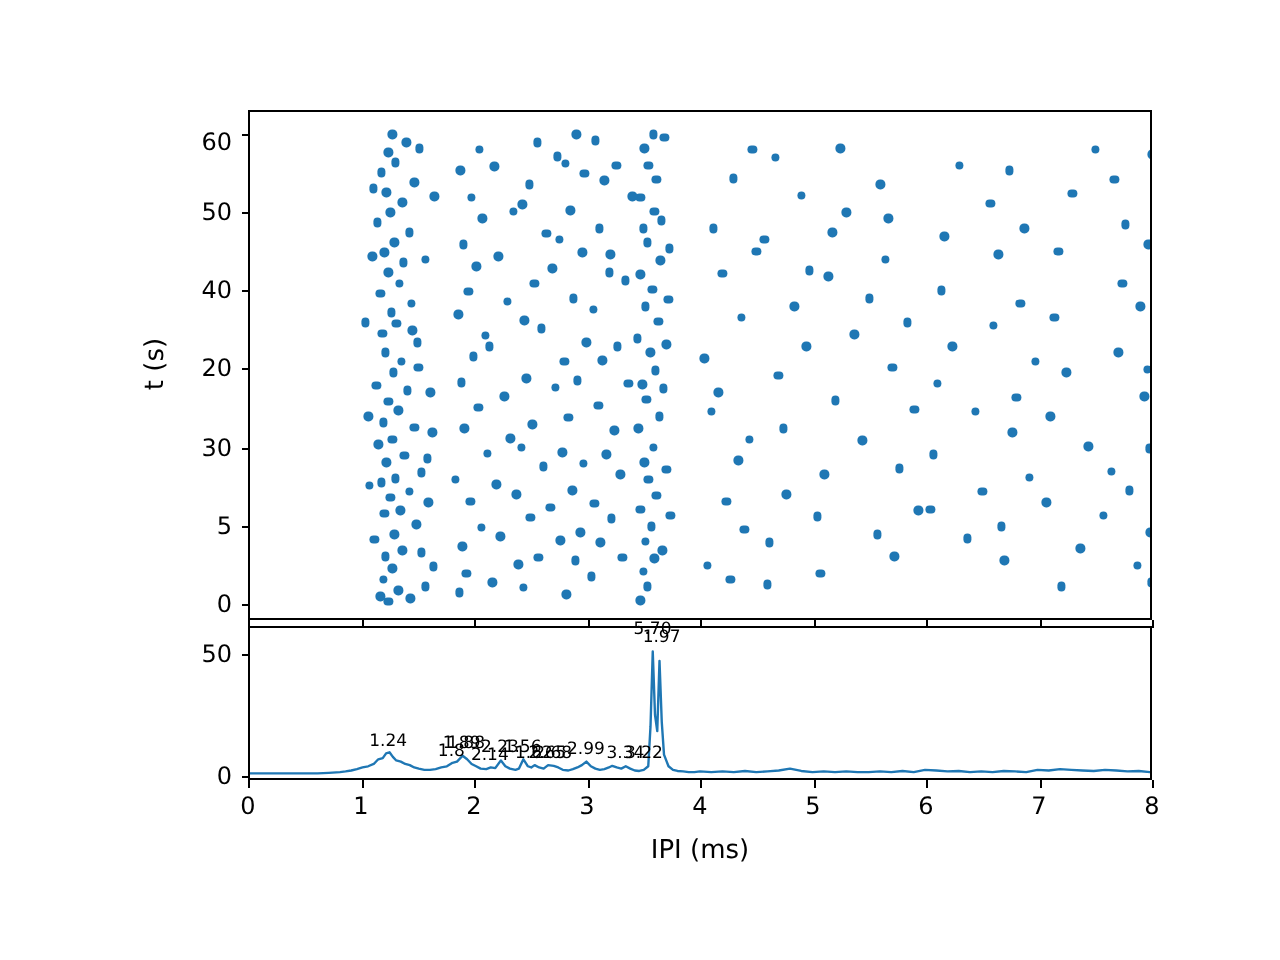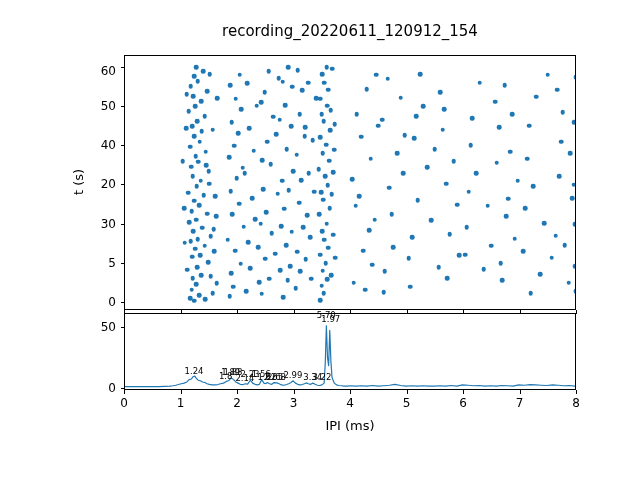--- a/index.html
+++ b/index.html
@@ -121,21 +121,20 @@
     white-space: nowrap;
     transform: translateX(-50%);
     line-height: 1;
   }
 </style>
 </head>
 <body>
 
 <div id="figure">
 
-  <div id="title-inner">recording_20220611_120912_154</div>
 
   <div class="axes" id="axes-raster">
     <div id="scatter-layer">
         <div class="dot" style="left: 64.975px; top: 242.446px; background: rgb(31, 119, 180);"></div>
         <div class="dot" style="left: 68.93px; top: 244.8px; background: rgb(31, 119, 180);"></div>
         <div class="dot" style="left: 74.015px; top: 238.915px; background: rgb(31, 119, 180);"></div>
         <div class="dot" style="left: 80.23px; top: 243.231px; background: rgb(31, 119, 180);"></div>
         <div class="dot" style="left: 66.67px; top: 233.815px; background: rgb(31, 119, 180);"></div>
         <div class="dot" style="left: 71.19px; top: 228.323px; background: rgb(31, 119, 180);"></div>
         <div class="dot" style="left: 87.575px; top: 236.954px; background: rgb(31, 119, 180);"></div>

